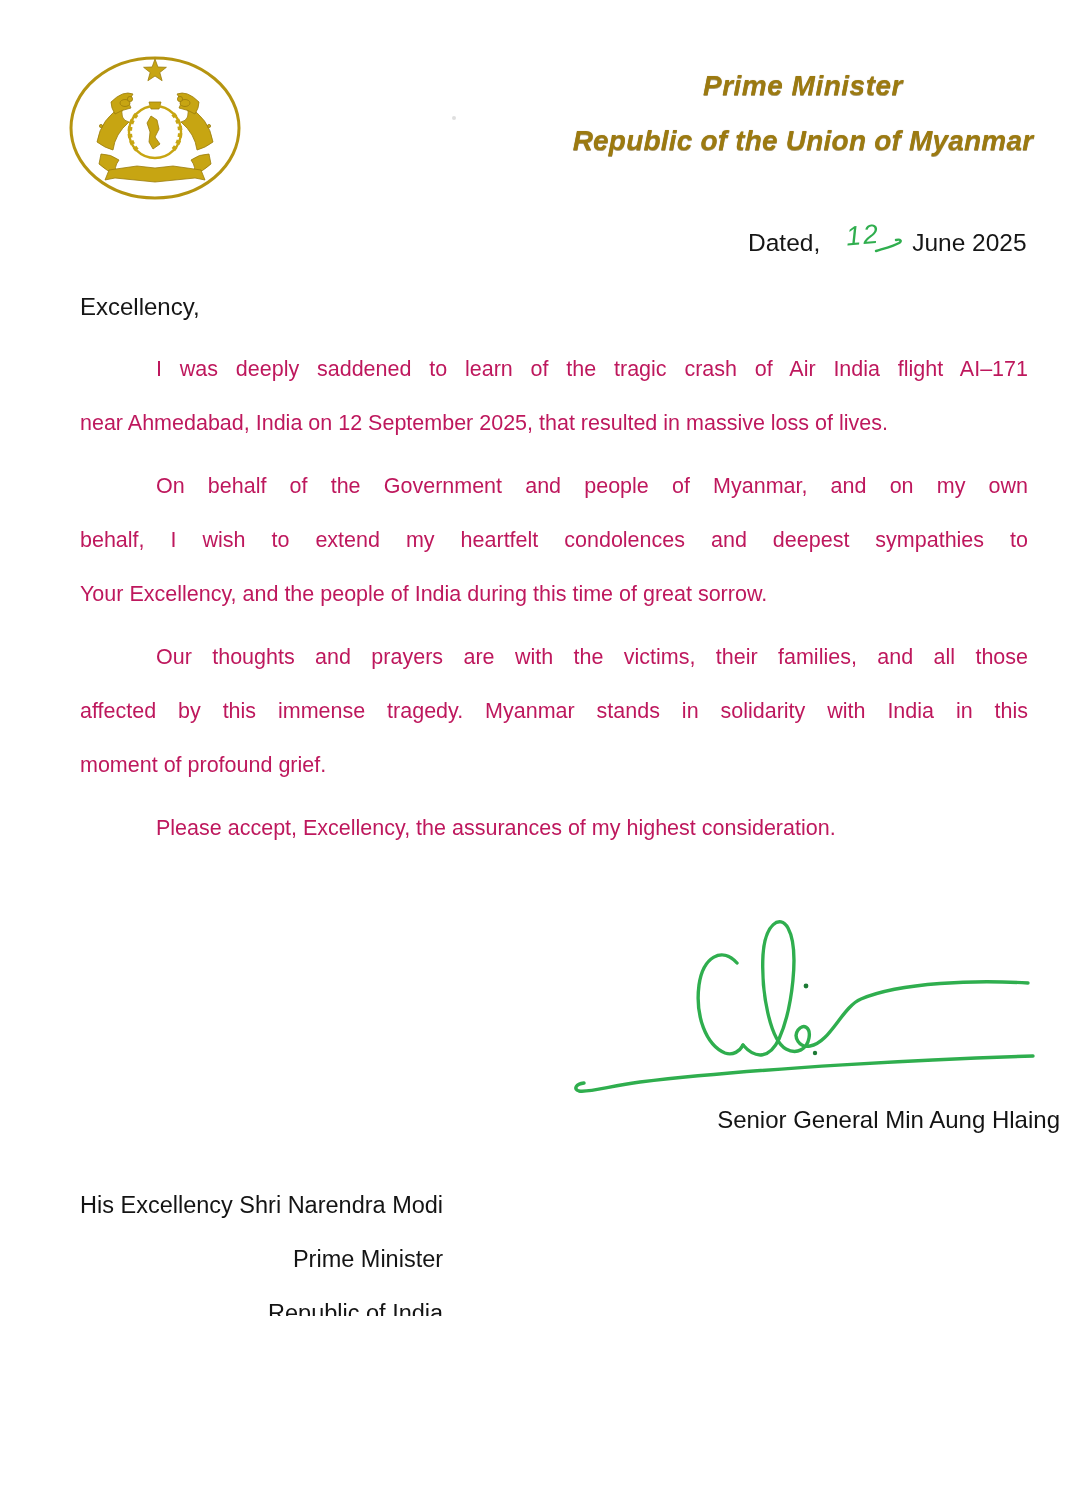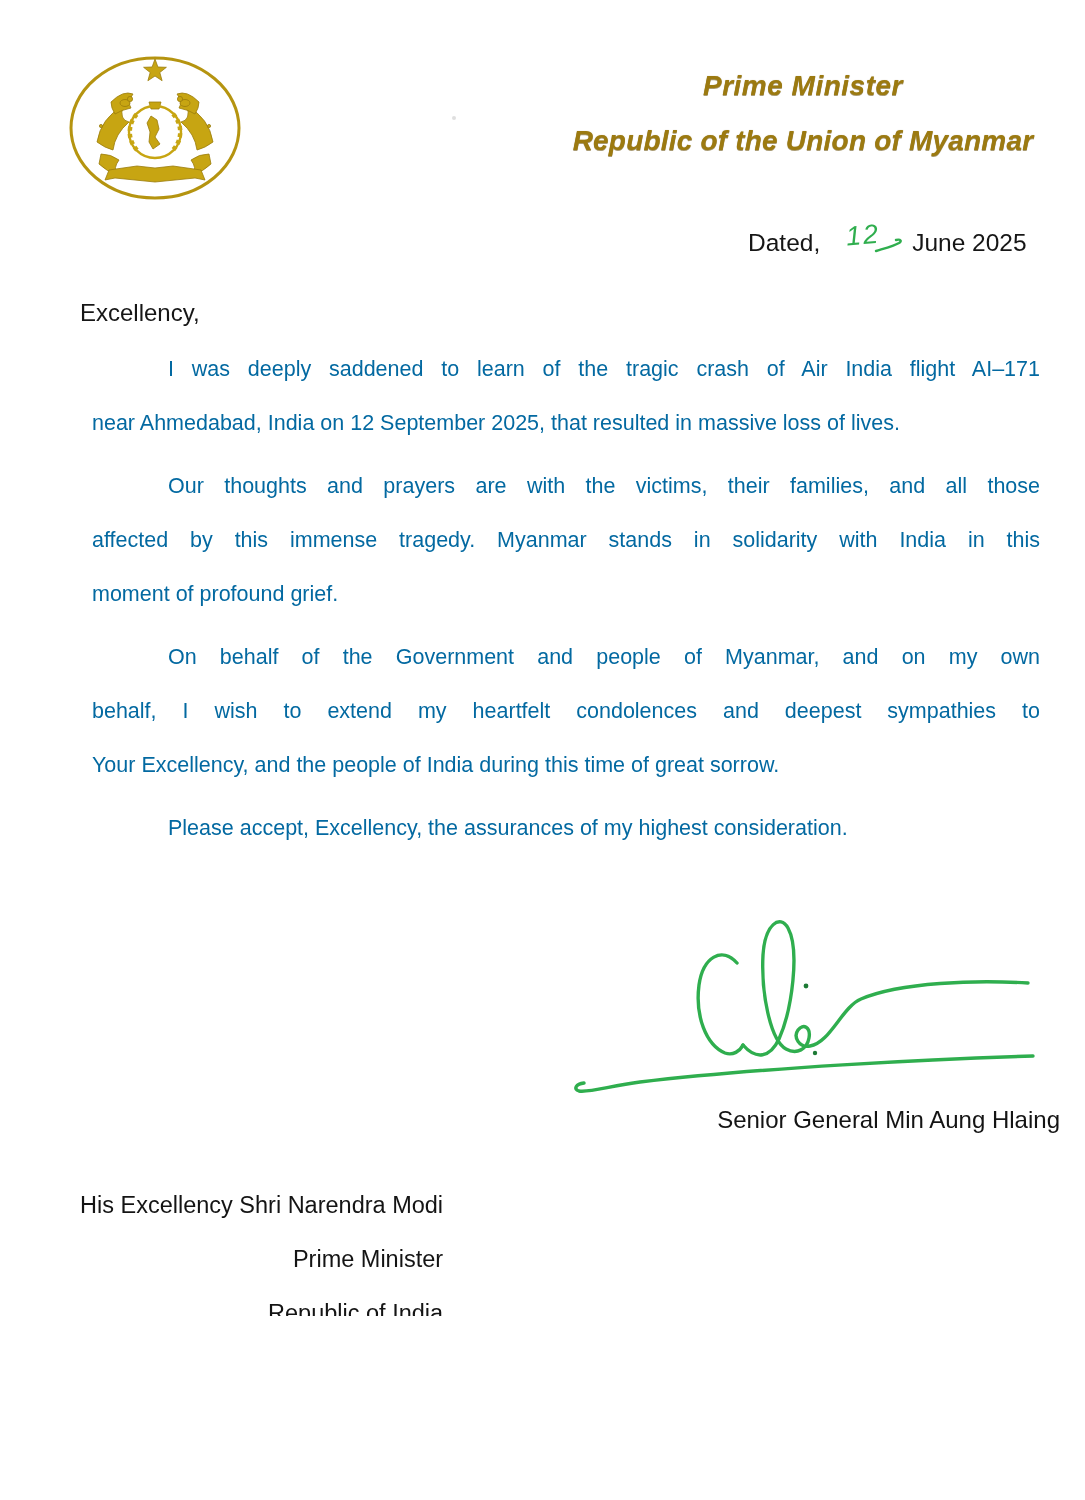--- a/index.html
+++ b/index.html
@@ -37,22 +37,22 @@
     position:relative;width:64px;margin:0 10px 0 18px;height:44px;
   }
   .hand-day .day-text{
     position:absolute;left:8px;top:0px;
     font-style:italic;font-size:27px;color:#2fae4e;
     transform:rotate(-5deg);letter-spacing:2px;
   }
   .hand-day svg{position:absolute;left:0;top:0;}
   .date-rest{padding-top:2px;}
   
-  .salutation{position:absolute;left:80px;top:299px;font-size:24px;color:#161616;}
-  .body-block{position:absolute;left:92px;top:342px;width:948px;font-size:21.5px;color:#0369a1;}
+  .salutation{position:absolute;left:80px;top:293px;font-size:24px;color:#161616;}
+  .body-block{position:absolute;left:80px;top:342px;width:948px;font-size:21.5px;color:#be185d;}
   .para{margin:0 0 9px 0;}
   .line{height:54px;line-height:54px;text-align:justify;white-space:nowrap;}
   .line.jl{text-align-last:justify;}
   .line.last{text-align-last:left;}
   .line.indent{padding-left:76px;}
   
   .signature-svg{position:absolute;left:555px;top:898px;width:490px;height:210px;}
   .signer-name{
     position:absolute;left:560px;top:1106px;width:500px;
     text-align:right;font-size:24px;color:#141414;
@@ -128,28 +128,28 @@
   </div>
 
   <div class="salutation">Excellency,</div>
 
   <div class="body-block">
     <div class="para">
       <div class="line jl indent">I was deeply saddened to learn of the tragic crash of Air India flight AI–171</div>
       <div class="line last">near Ahmedabad, India on 12 September 2025, that resulted in massive loss of lives.</div>
     </div>
     <div class="para">
+      <div class="line jl indent">On behalf of the Government and people of Myanmar, and on my own</div>
+      <div class="line jl">behalf, I wish to extend my heartfelt condolences and deepest sympathies to</div>
+      <div class="line last">Your Excellency, and the people of India during this time of great sorrow.</div>
+    </div>
+    <div class="para">
       <div class="line jl indent">Our thoughts and prayers are with the victims, their families, and all those</div>
       <div class="line jl">affected by this immense tragedy. Myanmar stands in solidarity with India in this</div>
       <div class="line last">moment of profound grief.</div>
-    </div>
-    <div class="para">
-      <div class="line jl indent">On behalf of the Government and people of Myanmar, and on my own</div>
-      <div class="line jl">behalf, I wish to extend my heartfelt condolences and deepest sympathies to</div>
-      <div class="line last">Your Excellency, and the people of India during this time of great sorrow.</div>
     </div>
     <div class="para">
       <div class="line last indent">Please accept, Excellency, the assurances of my highest consideration.</div>
     </div>
   </div>
 
   <svg class="signature-svg" viewBox="555 898 490 210" xmlns="http://www.w3.org/2000/svg">
     <g fill="none" stroke="#2fae4e" stroke-width="3.4" stroke-linecap="round">
       <path d="M737 963 C722 946 703 957 699 985 C695 1016 706 1045 725 1053 C733 1056 740 1051 743 1045"></path>
       <path d="M743 1045 C756 1060 770 1058 779 1039

